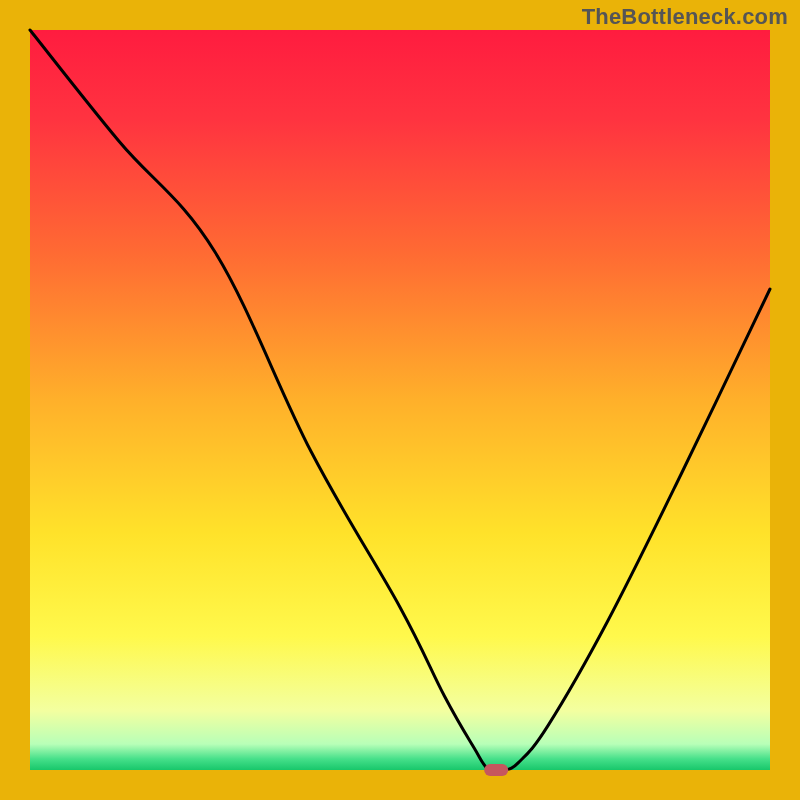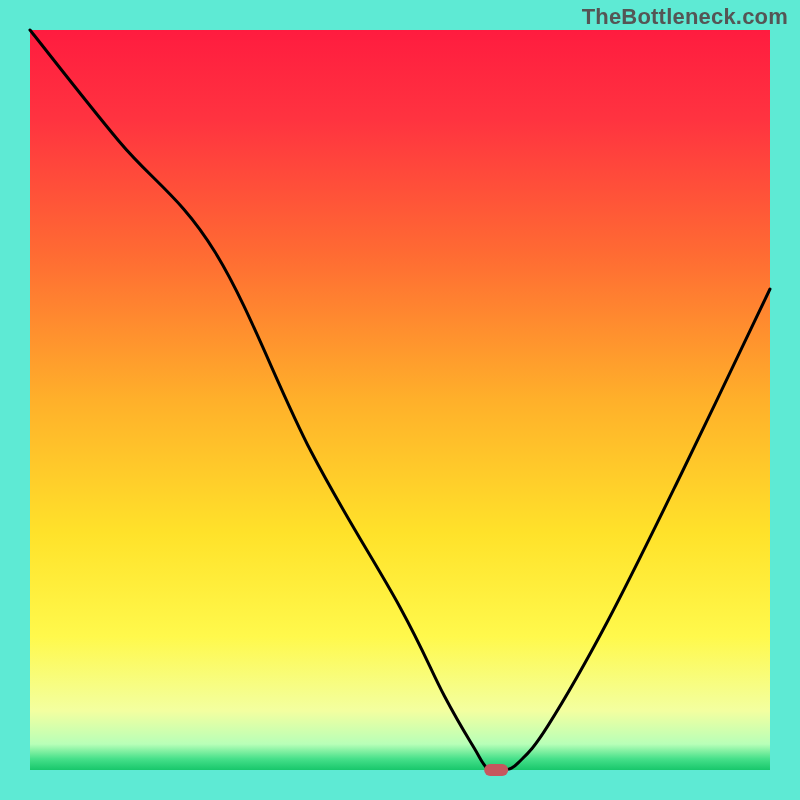--- a/index.html
+++ b/index.html
@@ -8,21 +8,21 @@
     width: 800px;
     height: 800px;
     background: #000;
     overflow: hidden;
     font-family: Arial, Helvetica, sans-serif;
   }
   .frame {
     position: relative;
     width: 800px;
     height: 800px;
-    background: #5eead4;
+    background: #eab308;
   }
   .watermark {
     position: absolute;
     top: 4px;
     right: 12px;
     font-size: 22px;
     font-weight: 600;
     color: #555;
     letter-spacing: 0.2px;
     z-index: 10;

